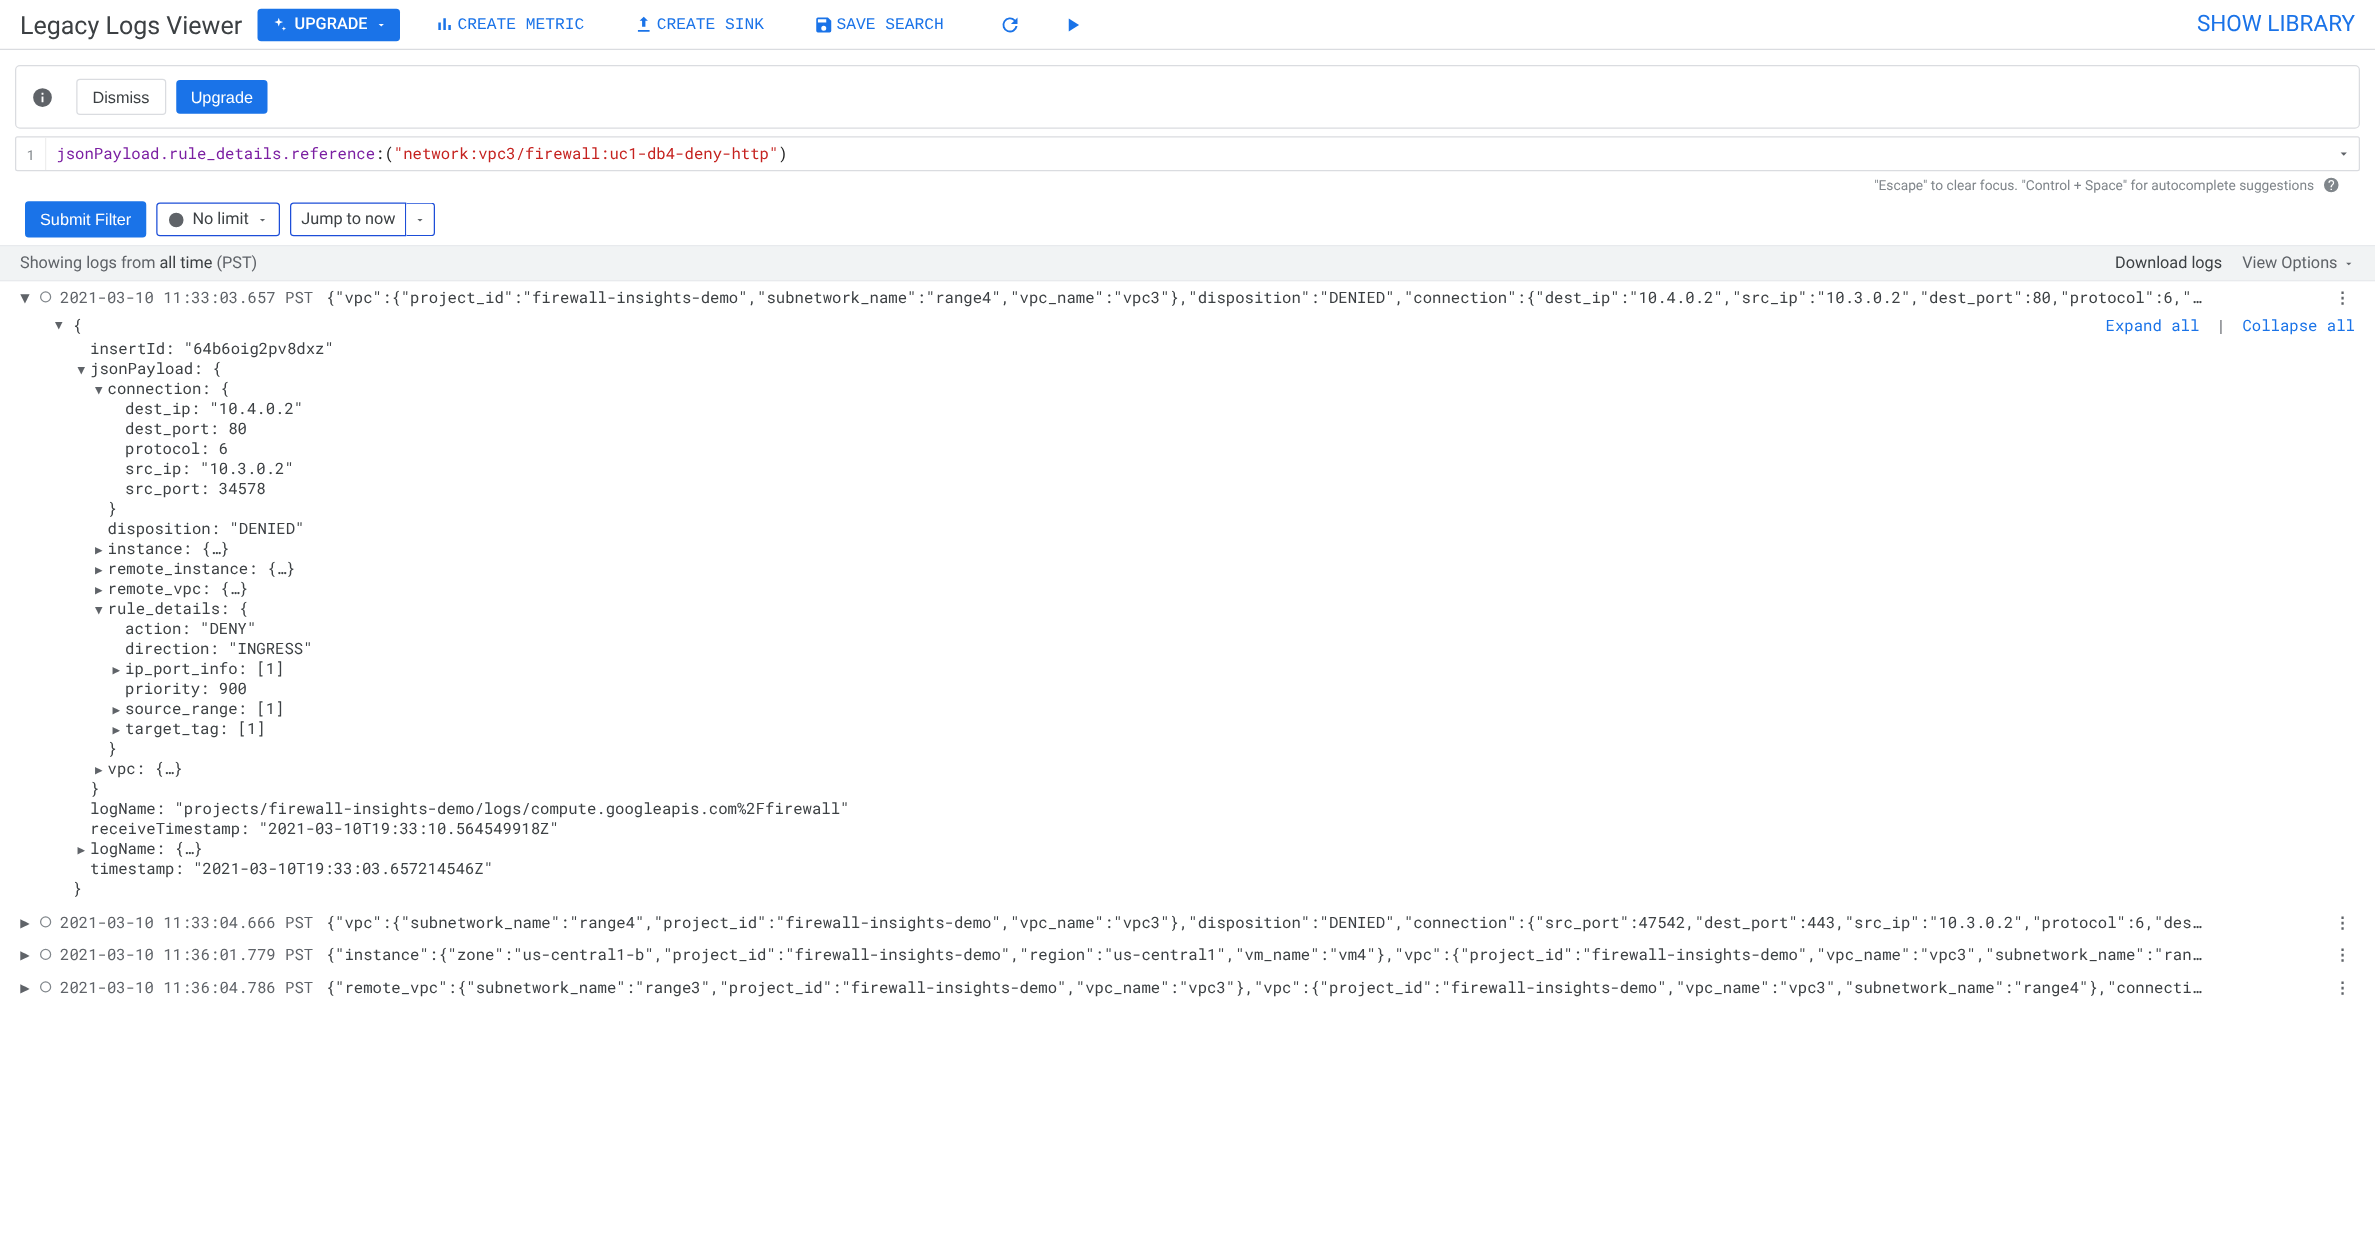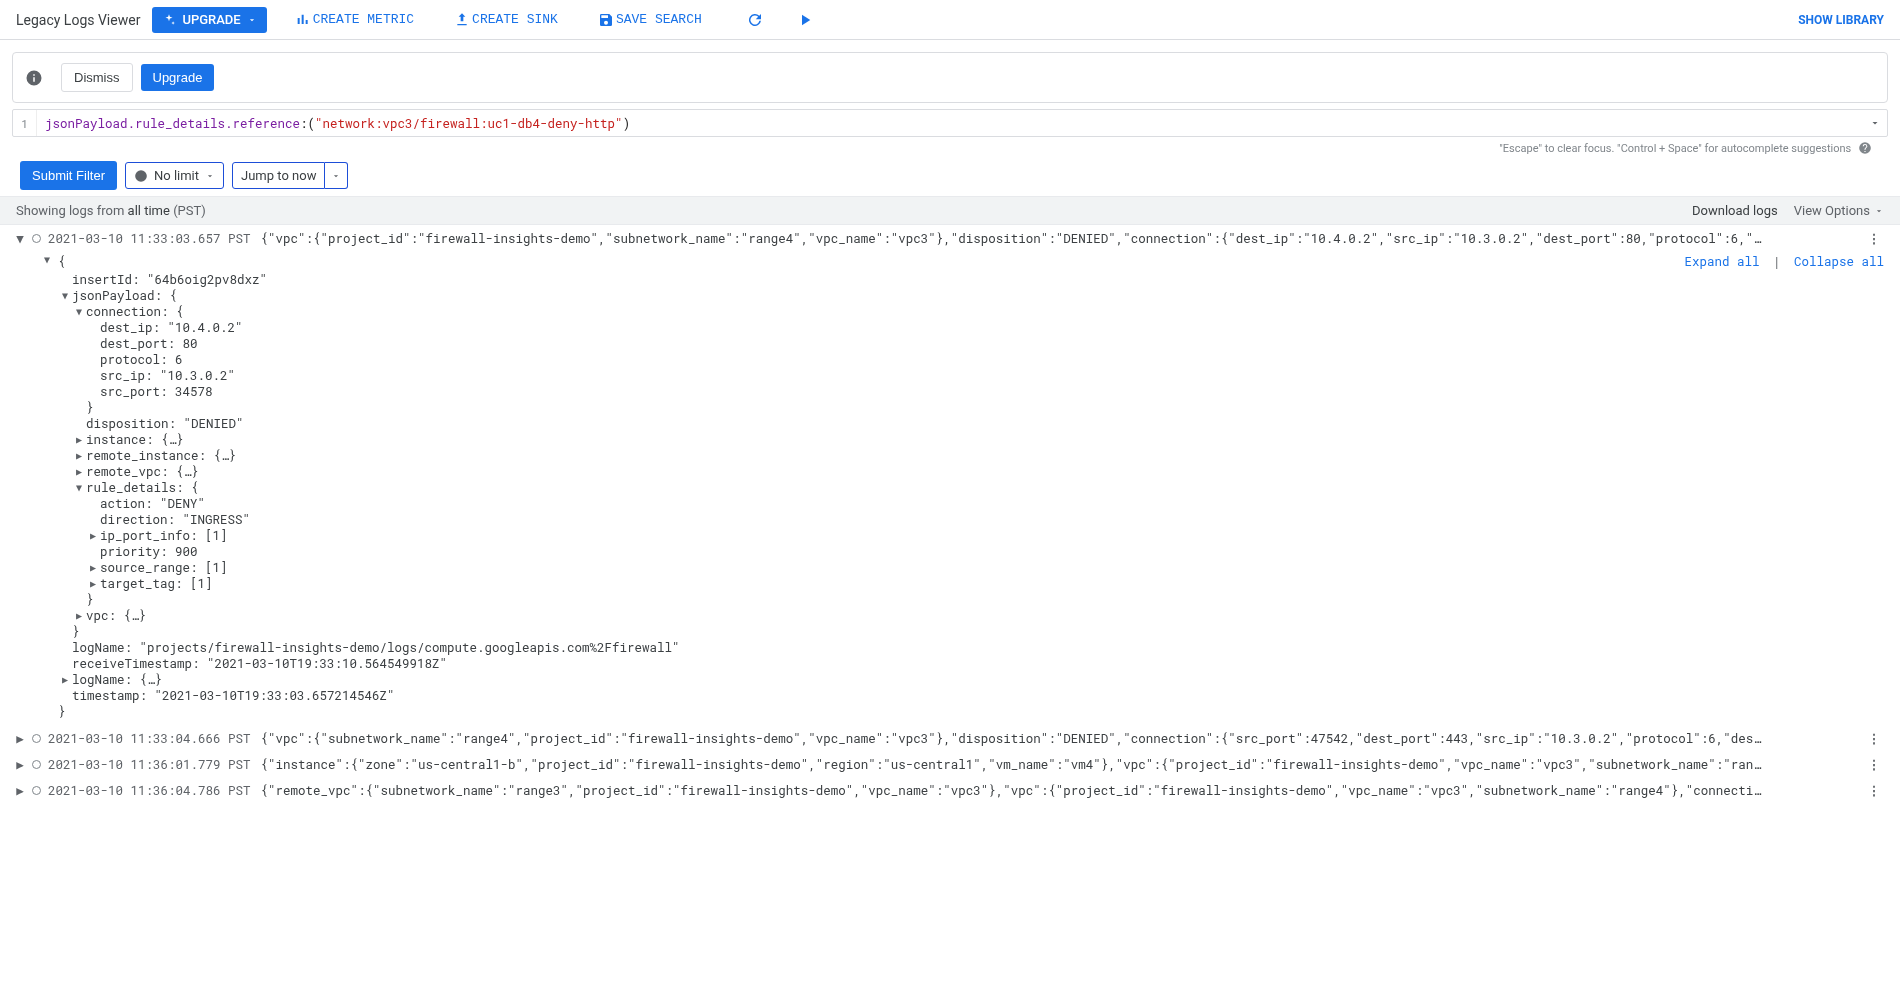--- a/index.html
+++ b/index.html
@@ -11,40 +11,40 @@
     background: #fff;
   }
   .mono { font-family: "Roboto Mono", Menlo, Consolas, monospace; font-size: 12.5px; }
   
   .topbar {
     display: flex; align-items: center;
     height: 40px;
     padding: 0 16px;
     border-bottom: 1px solid #dadce0;
   }
-  .topbar .title { font-size: 14px; font-weight: 400; color: #3c4043; margin-right: 12px; }
+  .topbar .title { font-size: 20px; font-weight: 400; color: #3c4043; margin-right: 12px; }
   .upgrade-chip {
     display: inline-flex; align-items: center;
     background: #1a73e8; color: #fff;
     height: 26px; padding: 0 10px; border-radius: 3px;
     font-size: 13px; font-weight: 500; cursor: pointer;
     gap: 6px;
   }
   .upgrade-chip svg { fill: #fff; }
   .toolbar-btn {
     display: inline-flex; align-items: center; gap: 2px;
     color: #1a73e8; font-weight: 500; font-size: 13px;
     padding: 0 12px; height: 48px; cursor: pointer;
     background: none; border: none;
     margin-left: 16px;
     font-family: Liberation Mono, monospace;
   }
   .toolbar-btn svg { fill: #1a73e8; }
   .spacer { flex: 1; }
-  .show-library { color: #1a73e8; font-weight: 700; font-size: 12px; cursor: pointer; }
+  .show-library { color: #1a73e8; font-weight: 400; font-size: 18px; cursor: pointer; }
   
   .banner-wrap { padding: 12px 12px 0 12px; }
   .banner {
     display: flex; align-items: center;
     border: 1px solid #dadce0; border-radius: 4px;
     padding: 10px 12px;
   }
   .banner .info-icon { width: 18px; height: 18px; fill: #5f6368; margin-right: 10px; flex-shrink: 0; }
   .banner .txt { flex: 1; font-size: 13px; color: #3c4043; }
   .banner .learn { color: #1a73e8; margin-left: 4px; cursor: pointer; }

